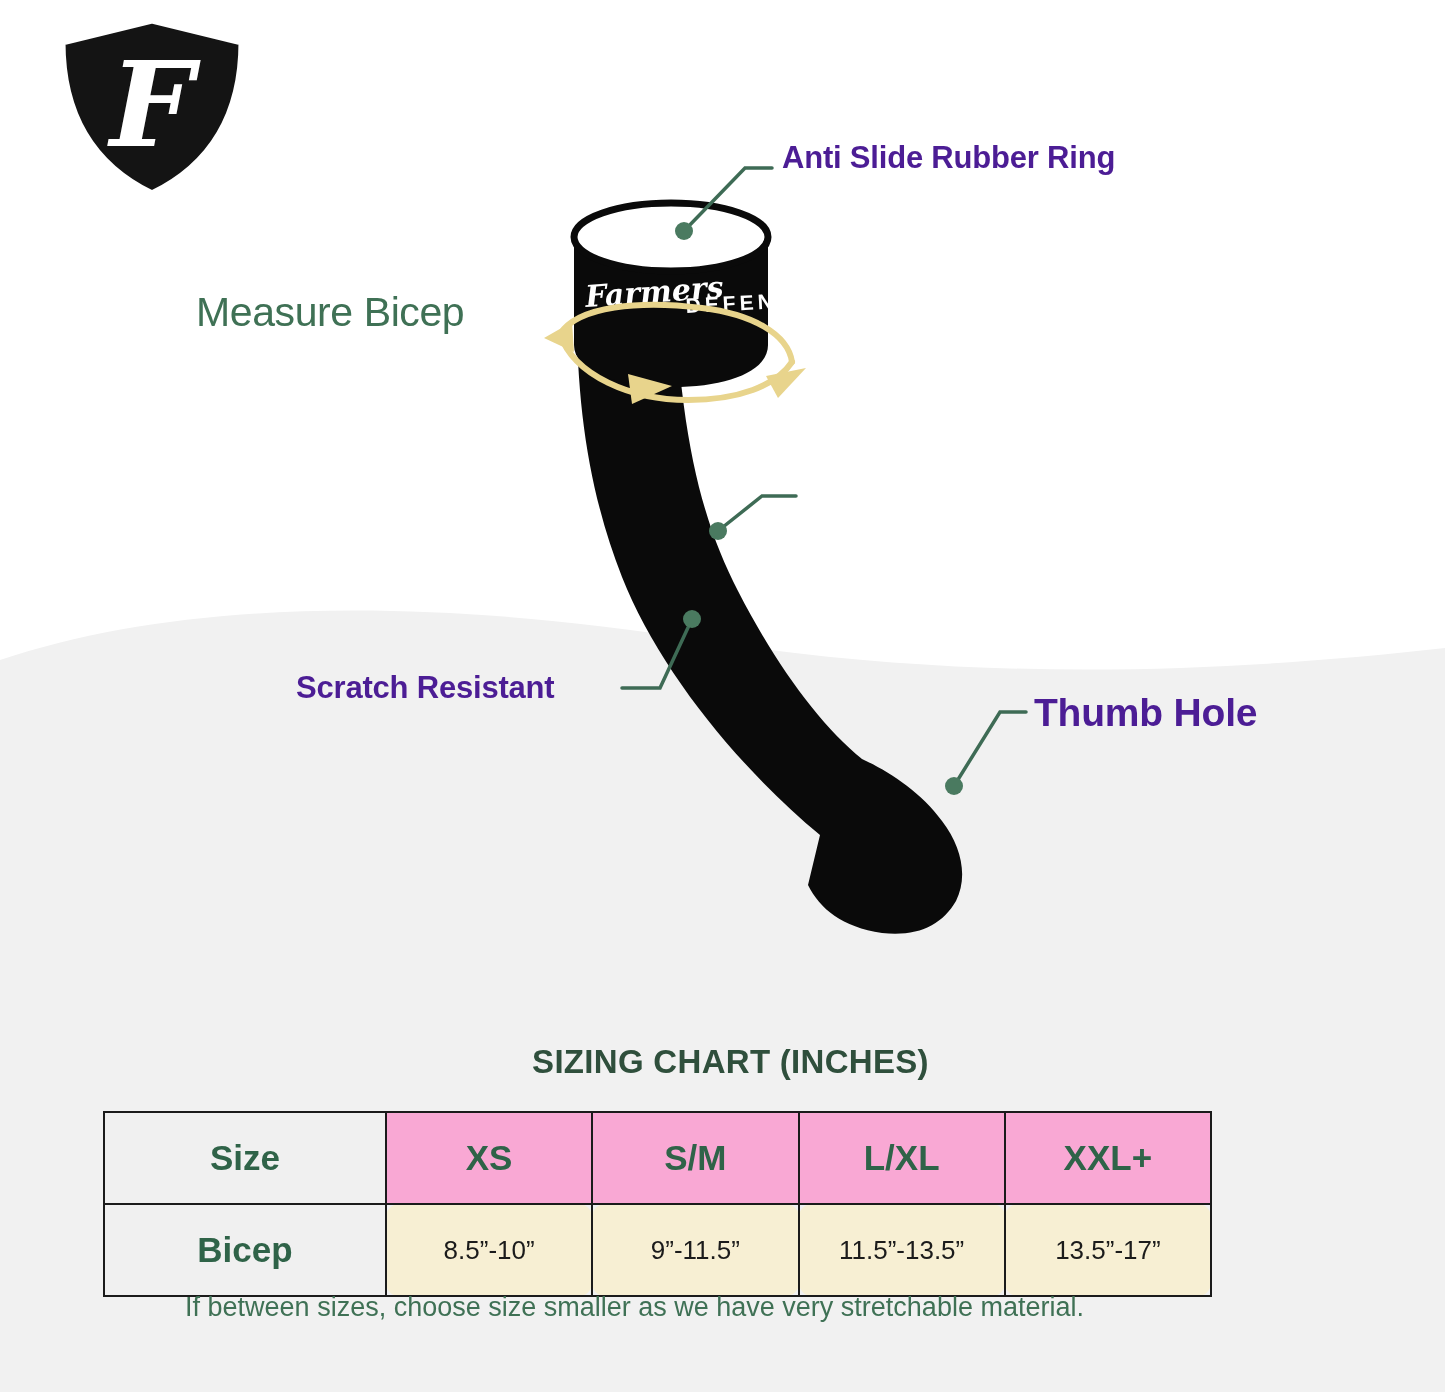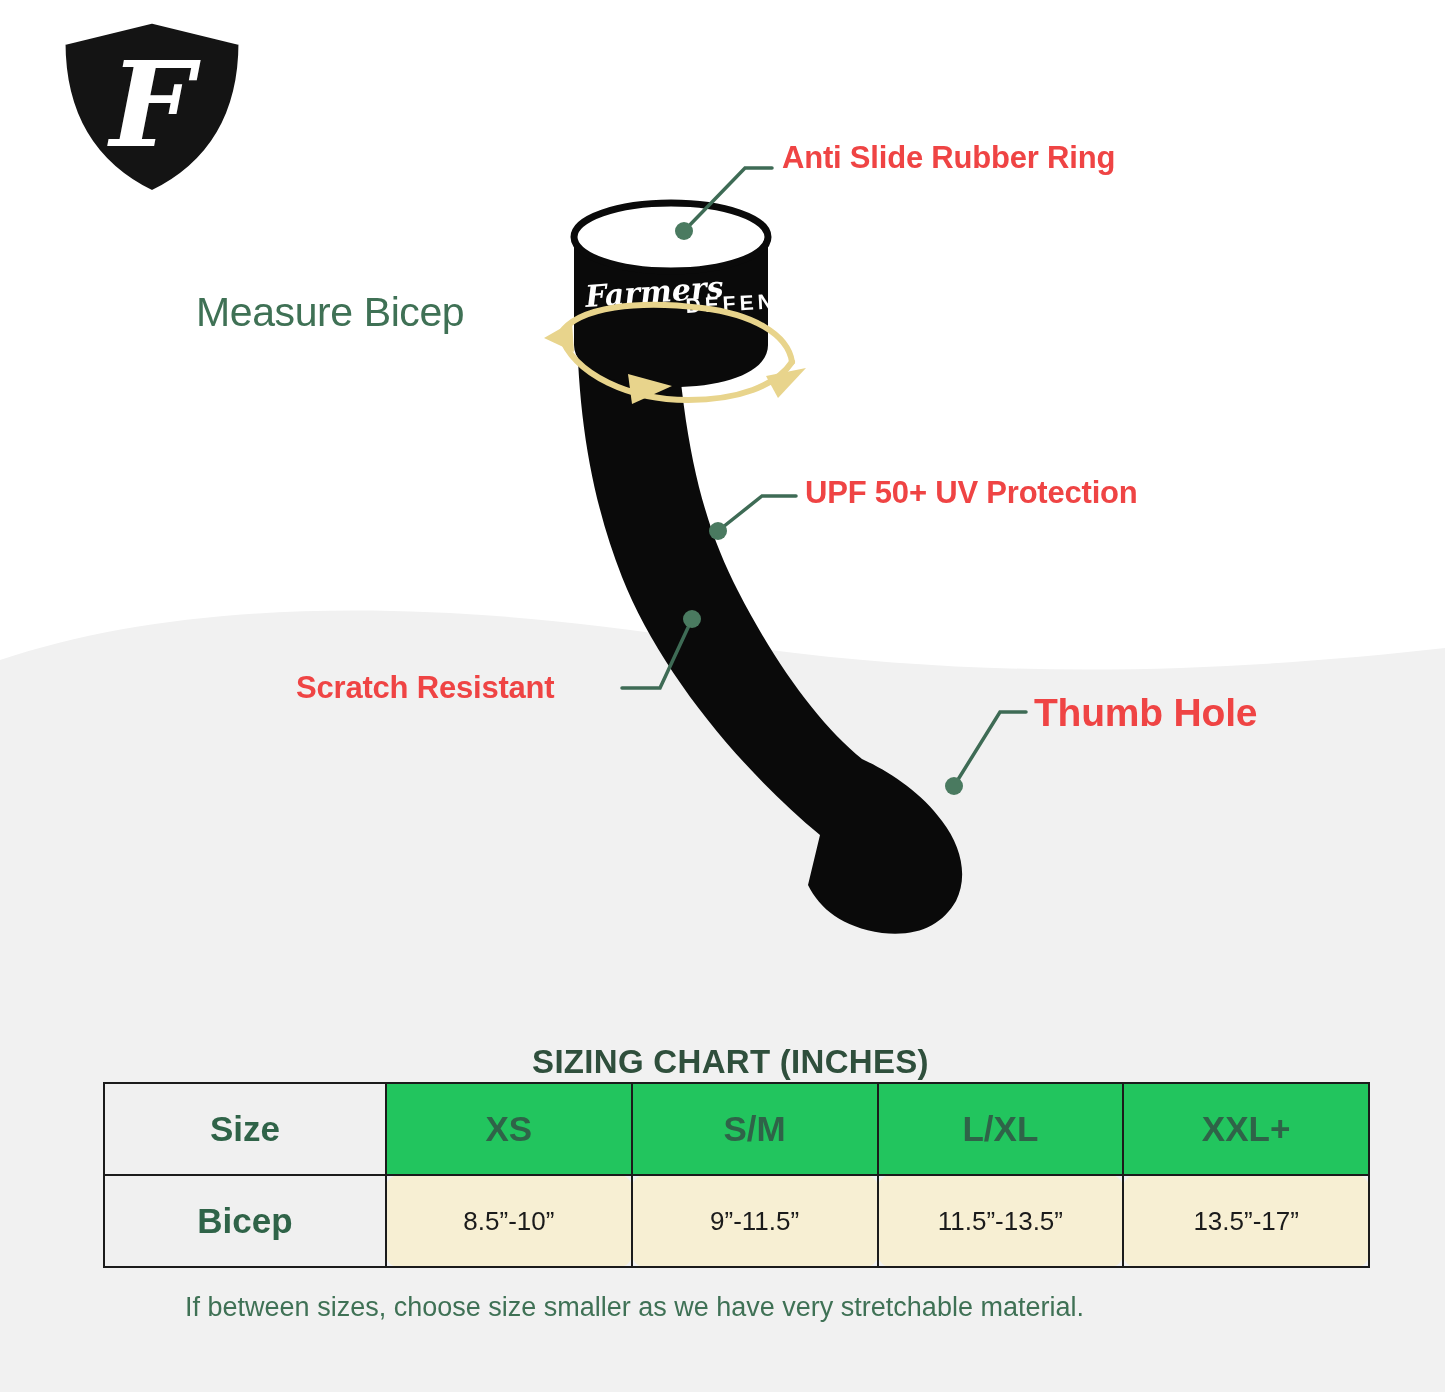--- a/index.html
+++ b/index.html
@@ -34,21 +34,21 @@
     position:absolute; left:490px; top:185px;
     width:560px; height:760px;
     z-index:3;
   }
 
   
   .callout {
     position:absolute;
     z-index:7;
     font-weight:bold;
-    color:#ef4444;
+    color:#4c1d95;
     letter-spacing:-0.2px;
     white-space:nowrap;
   }
   .c-ring   { left:782px;  top:140px; font-size:31px; }
   .c-upf    { left:805px;  top:475px; font-size:31px; }
   .c-scratch{ left:296px;  top:670px; font-size:31px; }
   .c-thumb  { left:1034px; top:691px; font-size:39px; }
 
   .c-measure {
     position:absolute;
@@ -81,41 +81,41 @@
     left:8px; top:1043px; width:1445px;
     text-align:center;
     font-size:33px; font-weight:bold;
     color:#2F4F3C;
     letter-spacing:0.3px;
     z-index:7;
   }
 
   .size-table {
     position:absolute;
-    left:103px; top:1082px;
-    width:1267px;
+    left:103px; top:1111px;
+    width:1109px;
     border-collapse:collapse;
     z-index:7;
     table-layout:fixed;
   }
   .size-table td {
     border:2px solid #1b1b1b;
     height:92px;
     text-align:center;
     vertical-align:middle;
   }
   .size-table .lbl {
     width:282px;
     background:#F0F0F0;
     color:#2F6348;
     font-size:35px;
     font-weight:bold;
   }
   .size-table .hd {
-    background:#22c55e;
+    background:#f9a8d4;
     color:#2F6348;
     font-size:35px;
     font-weight:bold;
   }
   .size-table .val {
     background:#F7EFD3;
     color:#1b1b1b;
     font-size:26px;
     font-weight:normal;
     border-radius:13px;
@@ -186,21 +186,20 @@
     </g>
     <g fill="#4A7A60">
       <circle cx="684" cy="231" r="9"></circle>
       <circle cx="718" cy="531" r="9"></circle>
       <circle cx="692" cy="619" r="9"></circle>
       <circle cx="954" cy="786" r="9"></circle>
     </g>
   </svg>
 
   <div class="callout c-ring">Anti Slide Rubber Ring</div>
-  <div class="callout c-upf">UPF 50+ UV Protection</div>
   <div class="callout c-scratch">Scratch Resistant</div>
   <div class="callout c-thumb">Thumb Hole</div>
 
   <div class="c-measure">Measure Bicep</div>
 
   <div class="chart-title">SIZING CHART (INCHES)</div>
 
   <table class="size-table">
     <tbody>
       <tr>

